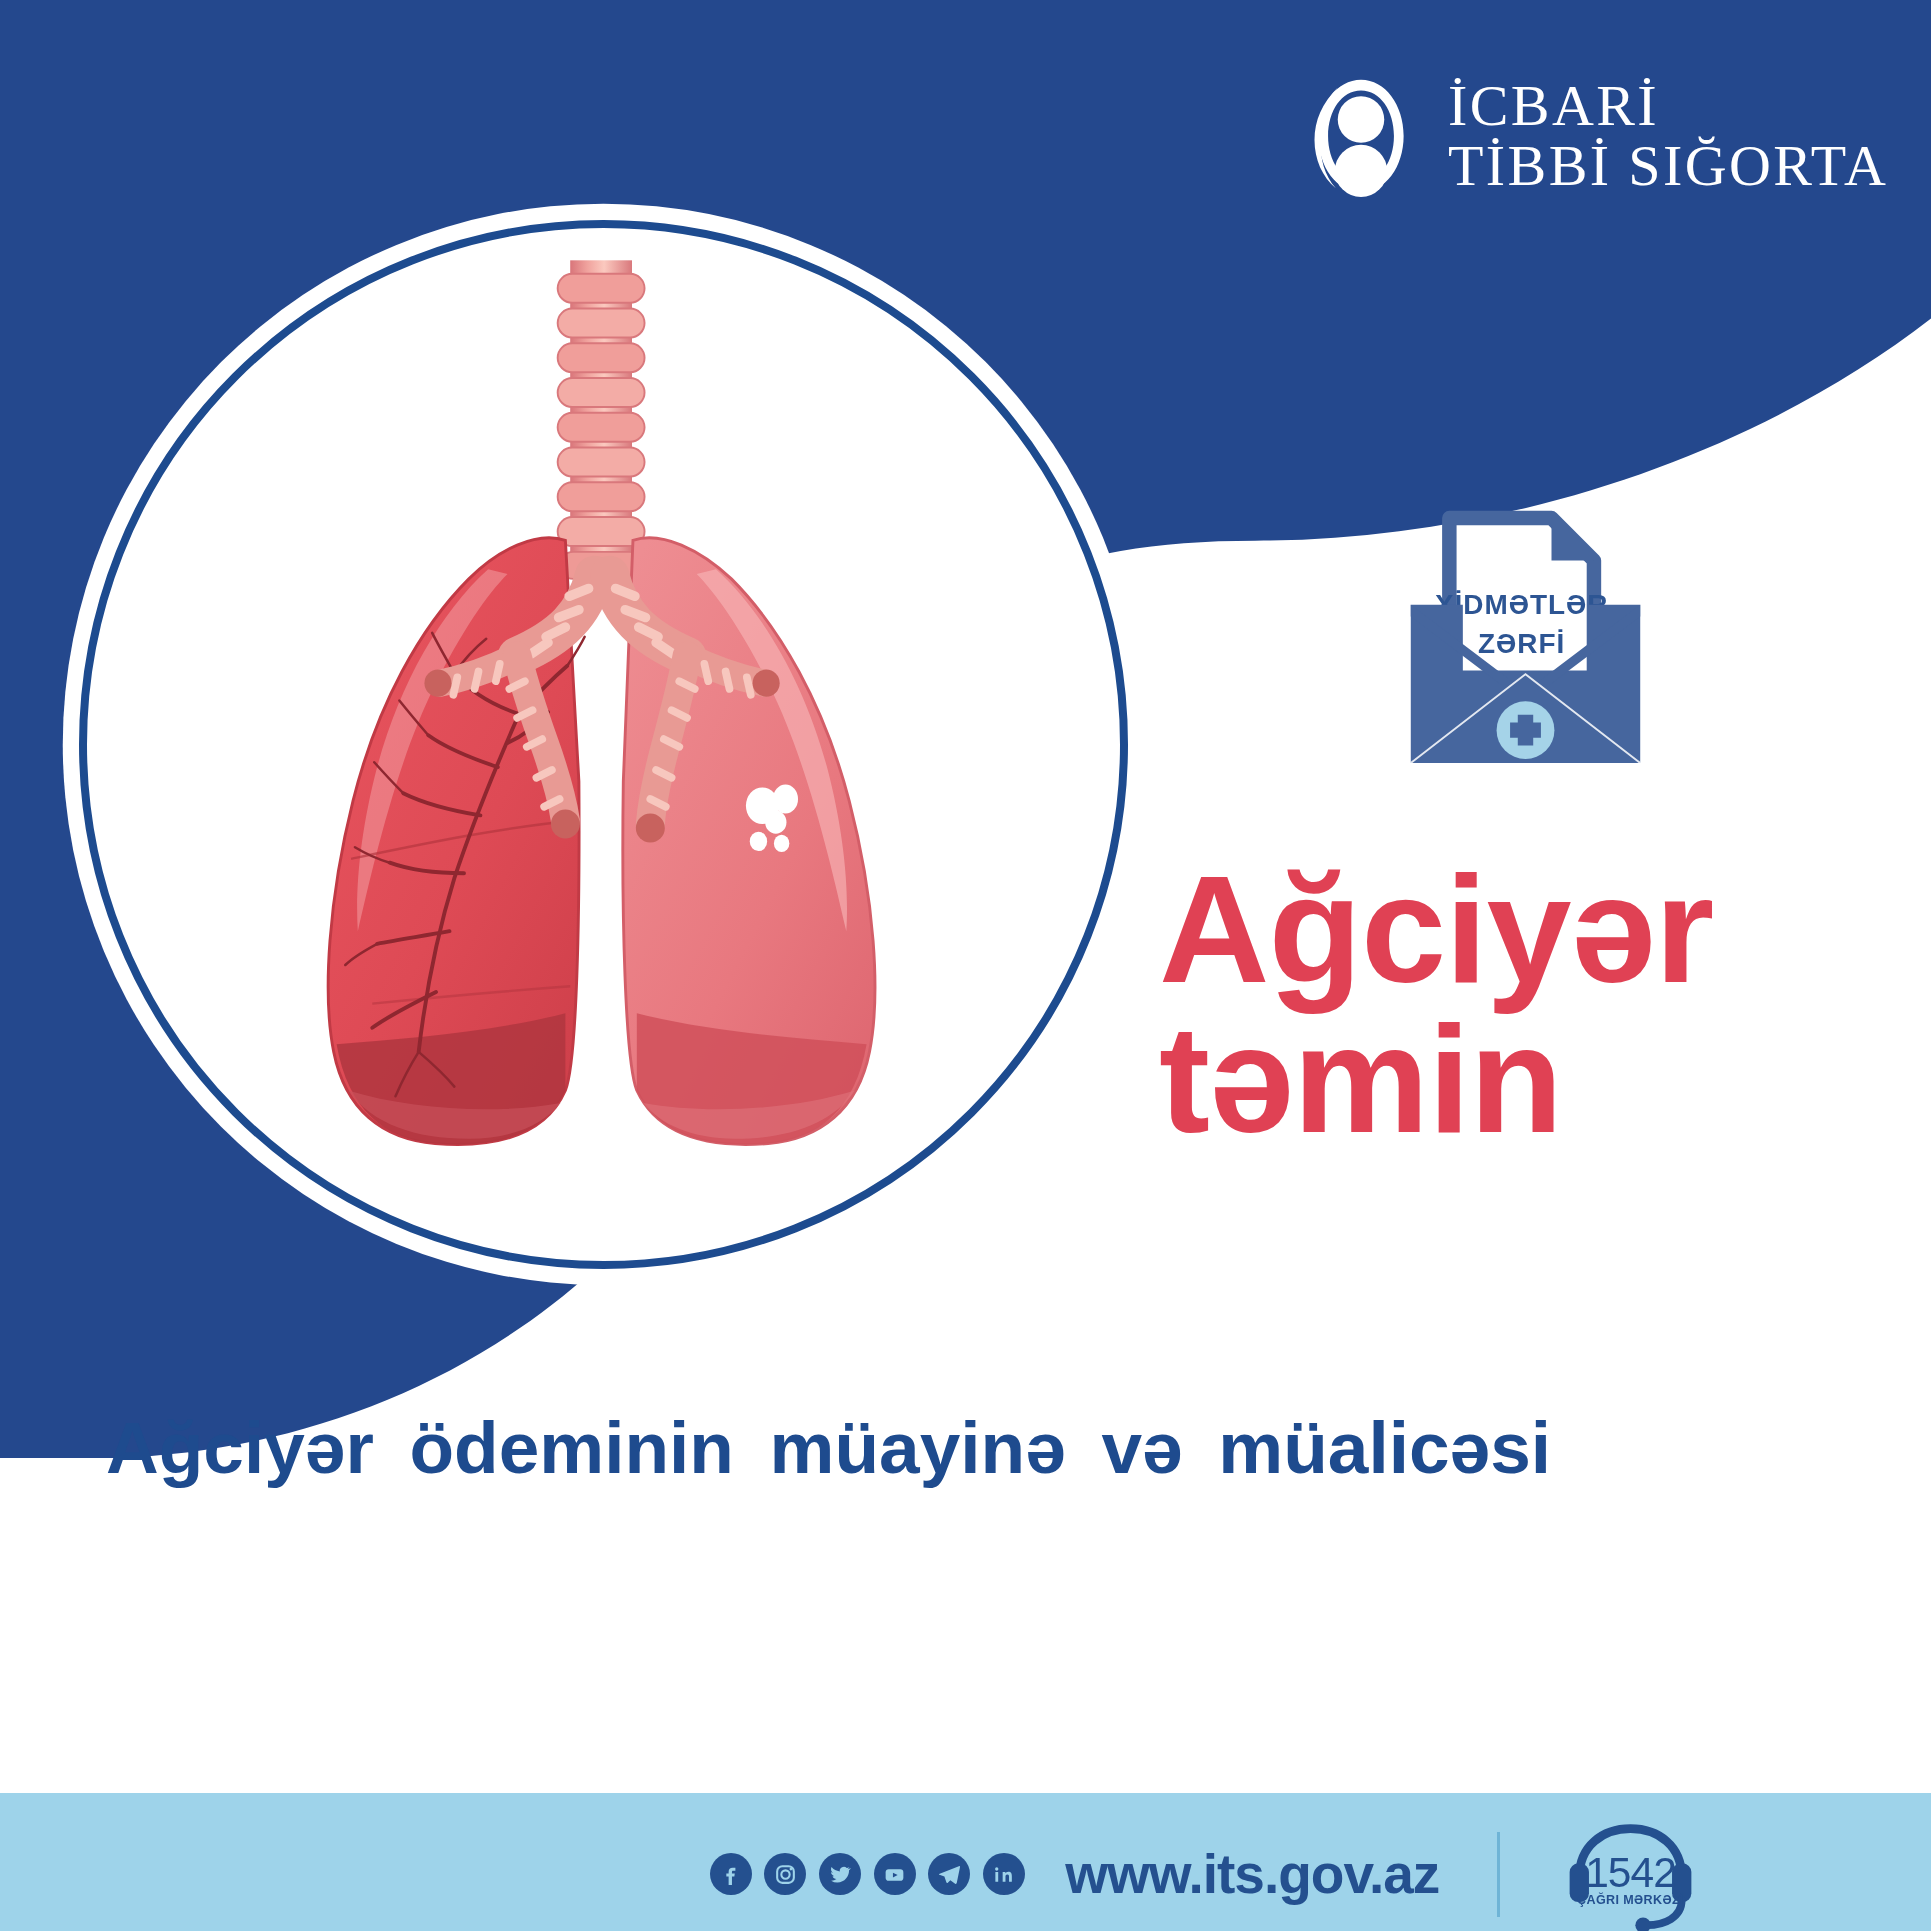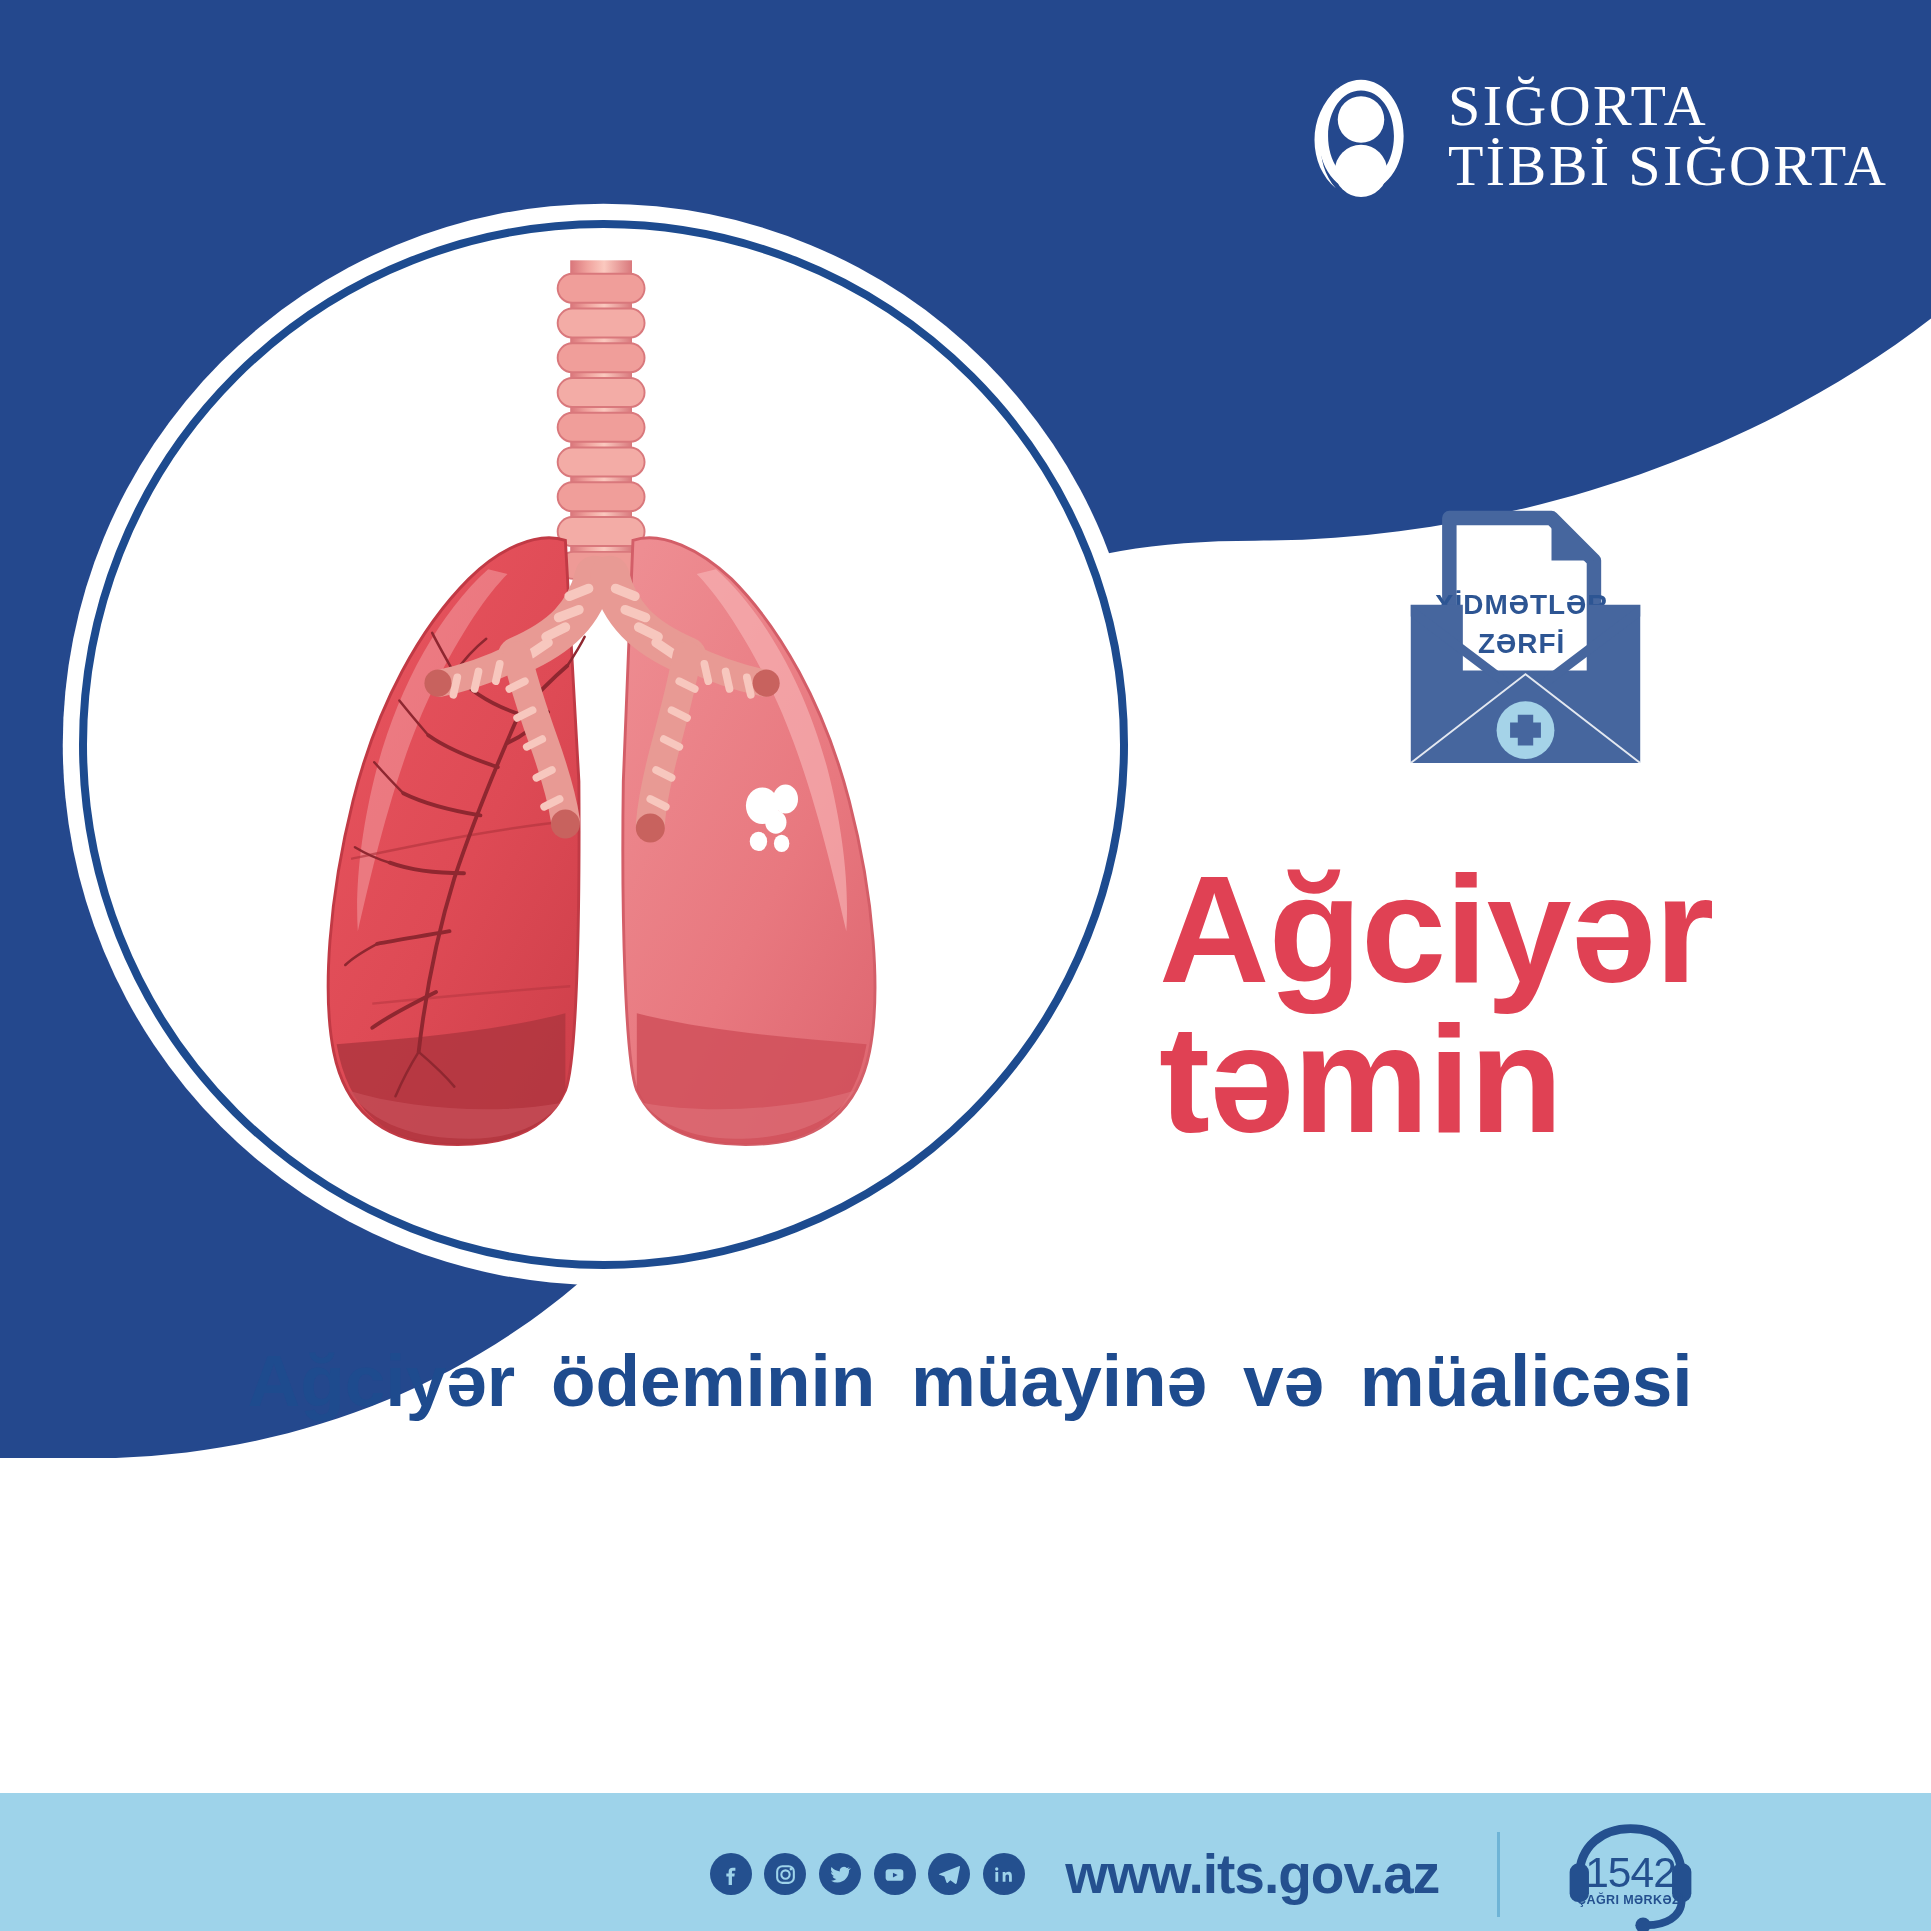--- a/index.html
+++ b/index.html
@@ -32,23 +32,23 @@
   
   .title{
     position:absolute;left:1159px;top:854px;width:734px;
     color:#E04154;font-size:153px;font-weight:bold;line-height:0.98;
     text-align:left;letter-spacing:-1px;
   }
   .title .l2{display:block;}
 
   
   .body-copy{
-    position:absolute;left:106px;top:1335px;width:1728px;
+    position:absolute;left:106px;top:1402px;width:1728px;
     color:#1E4B8E;font-size:73px;font-weight:bold;line-height:1.26;
-    text-align:center;
+    text-align:left;
   }
   .body-copy .bl{display:block;}
   .body-copy .bl1{word-spacing:15.4px;}
 
   
   .footer{
     position:absolute;left:0;top:1793px;width:1931px;height:138px;background:#9ED3EA;
     display:flex;align-items:flex-end;justify-content:center;
   }
   .footer-inner{display:flex;align-items:center;gap:25px;transform:translateX(241px);}
@@ -228,21 +228,21 @@
   <div class="logo">
     <svg class="logo-mark" viewBox="0 0 128 128">
       <path d="M64,6 C89,6 108,32 108,64 C108,96 89,122 64,122 C39,122 20,96 20,64 C20,32 39,6 64,6 Z
                M64,17 C44,17 30,38 30,64 C30,90 44,111 64,111 C84,111 98,90 98,64 C98,38 84,17 64,17 Z" fill="#ffffff"></path>
       <path d="M40,14 C24,30 16,48 16,68 C16,88 24,106 38,118
                C26,104 22,88 22,68 C22,48 28,30 40,14 Z" fill="#ffffff"></path>
       <circle cx="64" cy="47" r="24" fill="#ffffff"></circle>
       <circle cx="64" cy="100" r="27" fill="#ffffff"></circle>
     </svg>
     <div class="logo-text">
-      <span>SIĞORTA</span>
+      <span>İCBARİ</span>
       <span>TİBBİ SIĞORTA</span>
     </div>
   </div>
 
   <svg class="envelope" viewBox="0 0 250 270">
 
     <path d="M46,8 L152,8 L196,52 L196,196 L46,196 Z" fill="#ffffff" stroke="#46669E" stroke-width="15" stroke-linejoin="round"></path>
     <path d="M152,8 L152,52 L196,52 Z" fill="#46669E"></path>
     <text x="121" y="108" text-anchor="middle" fill="#2D5593" font-family="Liberation Sans, sans-serif" font-size="29" font-weight="bold" letter-spacing="1">XİDMƏTLƏR</text>
     <text x="121" y="148" text-anchor="middle" fill="#2D5593" font-family="Liberation Sans, sans-serif" font-size="29" font-weight="bold" letter-spacing="1">ZƏRFİ</text>

